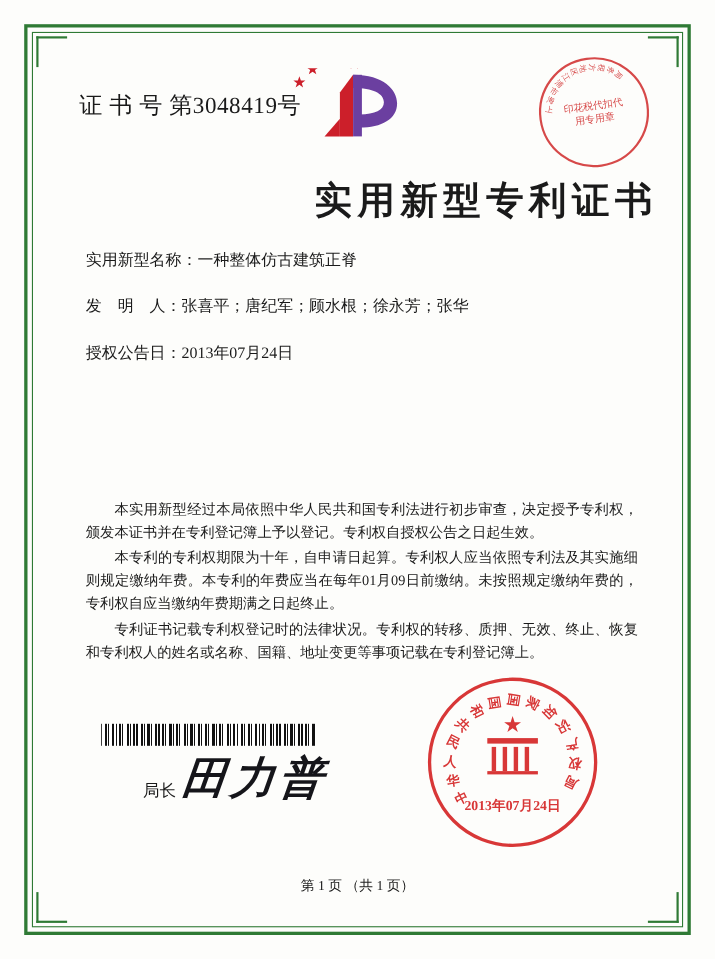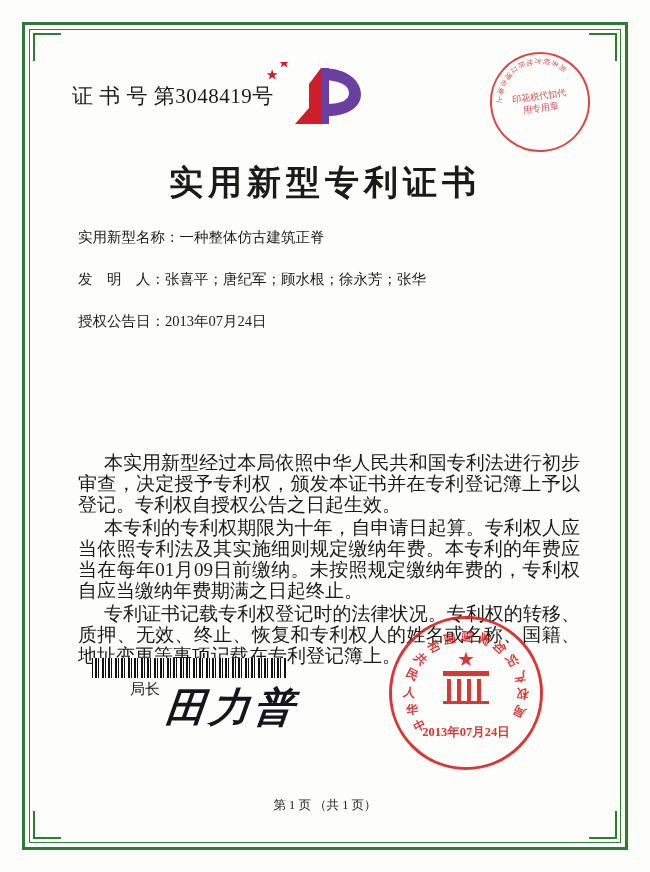--- a/index.html
+++ b/index.html
@@ -112,21 +112,21 @@
     line-height: 12px;
     font-family: "Liberation Serif", serif;
     width: 62px;
   }
 
   .title {
     position: absolute;
     top: 108px;
     left: 0;
     right: 0;
-    text-align: center;
+    text-align: right;
     font-size: 34px;
     font-weight: bold;
     letter-spacing: 5px;
     font-family: "DejaVu Serif", serif;
   }
 
   
   .fields {
     position: absolute;
     top: 175px;
@@ -145,21 +145,21 @@
   .field-value {
     display: inline-block;
   }
 
   
   .paragraphs {
     position: absolute;
     top: 400px;
     left: 26px;
     right: 18px;
-    font-size: 19px;
+    font-size: 13px;
     line-height: 21px;
     text-align: justify;
   }
   .paragraphs p {
     margin: 0 0 2px 0;
     text-indent: 26px;
   }
 
   
   .barcode {
@@ -175,20 +175,21 @@
         #111 6px, #111 7px, #fff 7px, #fff 10px,
         #111 10px, #111 12px, #fff 12px, #fff 13px);
   }
 
   
   .sign-row {
     position: absolute;
     left: 78px;
     bottom: 85px;
     display: flex;
+    align-items: flex-end;
   }
   .sign-label {
     font-size: 15px;
     margin-right: 6px;
     margin-bottom: 6px;
   }
   .sign-script {
     font-family: "DejaVu Serif", serif;
     font-size: 40px;
     font-style: italic;

